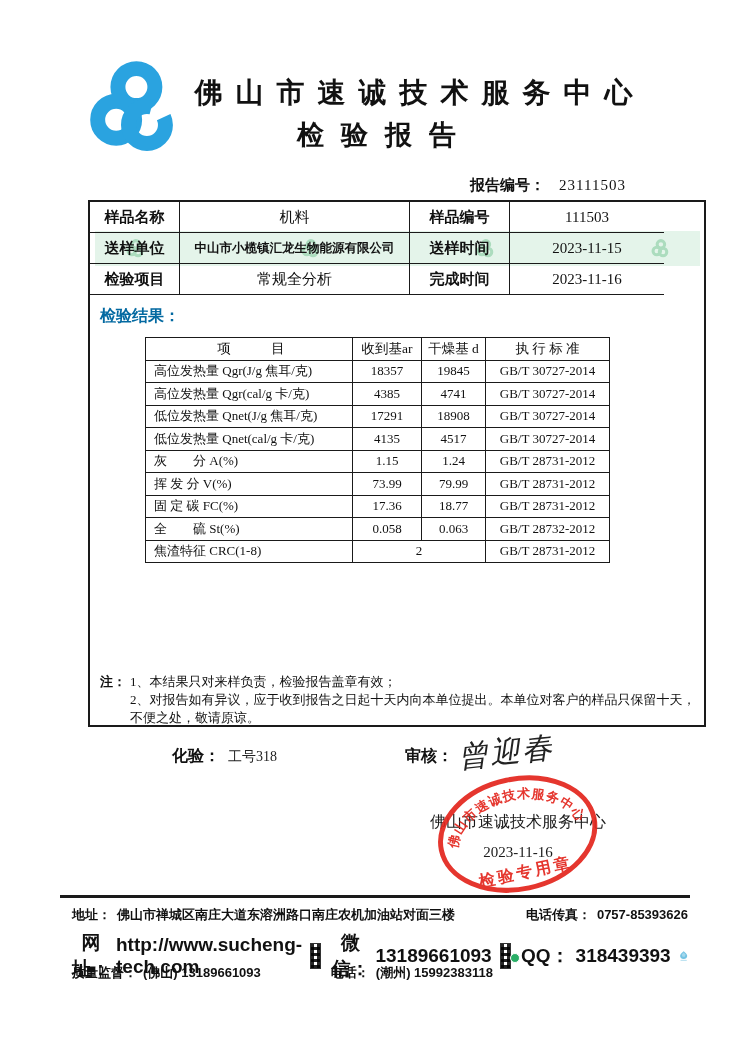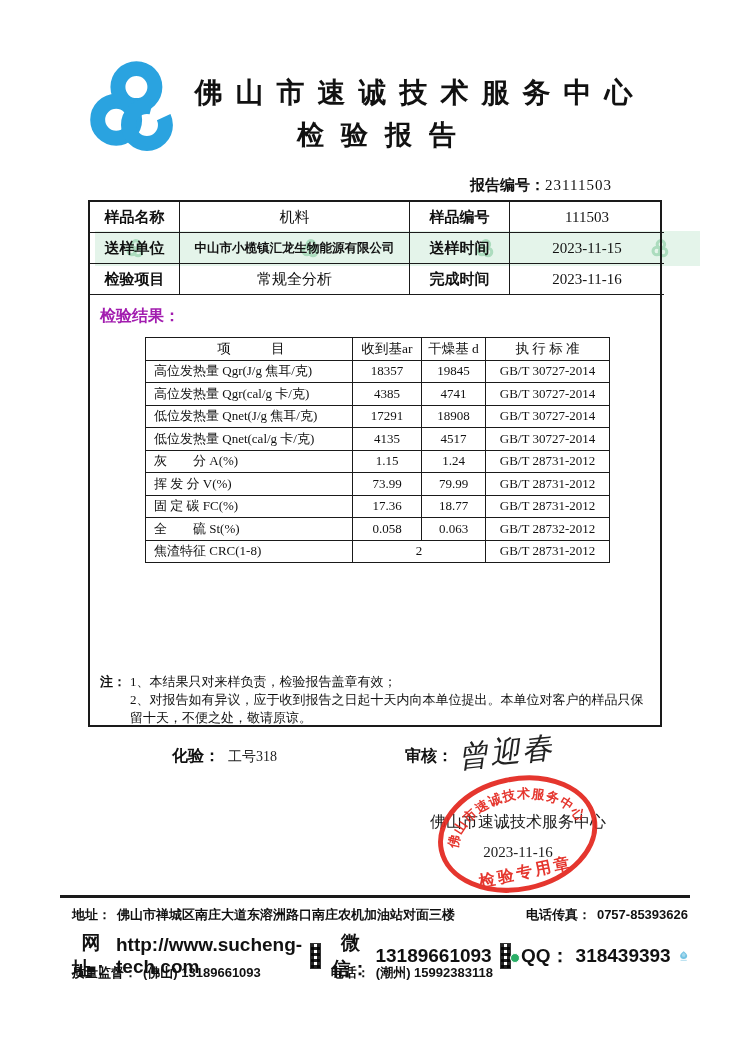--- a/index.html
+++ b/index.html
@@ -11,40 +11,40 @@
   .org-title { position:absolute; left:180px; top:74px; width:480px; text-align:center;
     font-family:"Liberation Serif", serif; font-weight:bold; font-size:28px; color:#111;
     letter-spacing:13px; white-space:nowrap; }
   .doc-title { position:absolute; left:150px; top:117px; width:470px; text-align:center;
     font-family:"Liberation Sans", sans-serif; font-weight:bold; font-size:27px; color:#111;
     letter-spacing:17px; white-space:nowrap; }
 
   
   .report-no { position:absolute; left:470px; top:176px; font-size:15px; color:#111; white-space:nowrap; }
   .report-no .lbl { font-weight:bold; }
-  .report-no .val { font-family:"Liberation Serif", serif; margin-left:0; letter-spacing:1px; }
+  .report-no .val { font-family:"Liberation Serif", serif; margin-left:14px; letter-spacing:1px; }
 
   
   .wm-band { position:absolute; left:95px; top:231px; width:605px; height:35px; z-index:0;
     background:rgba(190,228,205,0.42); display:flex; justify-content:space-between; align-items:center;
     padding:0 30px; filter:blur(0.6px); }
   .wm-band svg { opacity:0.55; }
 
   
-  .main-box { position:absolute; left:88px; top:200px; width:574px; height:527px;
+  .main-box { position:absolute; left:88px; top:200px; width:618px; height:527px;
     border:2px solid #1a1a1a; z-index:1; }
   .info-grid { display:grid; grid-template-columns:90px 230px 100px 154px; grid-auto-rows:31px; }
   .info-grid > div { border-right:1.5px solid #1a1a1a; border-bottom:1.5px solid #1a1a1a;
     display:flex; align-items:center; justify-content:center; overflow:hidden; white-space:nowrap; }
   .info-grid > div:nth-child(4n) { border-right:none; }
   .info-label { font-weight:bold; font-size:15px; color:#111; }
   .info-value { font-family:"Liberation Serif", serif; font-size:15px; color:#111; }
   .info-value.small { font-size:12.5px; font-weight:bold; font-family:"Liberation Serif", serif; }
 
-  .section-label { position:absolute; left:10px; top:104px; font-weight:bold; font-size:16px; color:#a21caf; }
+  .section-label { position:absolute; left:10px; top:104px; font-weight:bold; font-size:16px; color:#0369a1; }
 
   .results-table { position:absolute; left:55px; top:135px; border-collapse:collapse;
     font-family:"Liberation Serif", serif; font-size:13px; color:#111; }
   .results-table td, .results-table th { border:1.5px solid #1a1a1a; height:22.5px; padding:0 4px;
     font-weight:normal; white-space:nowrap; }
   .results-table th { font-size:13.5px; }
   .col-item { width:207px; text-align:left; padding-left:8px !important; }
   .col-ar { width:69px; text-align:center; }
   .col-d  { width:64px; text-align:center; }
   .col-std{ width:124px; text-align:center; }

